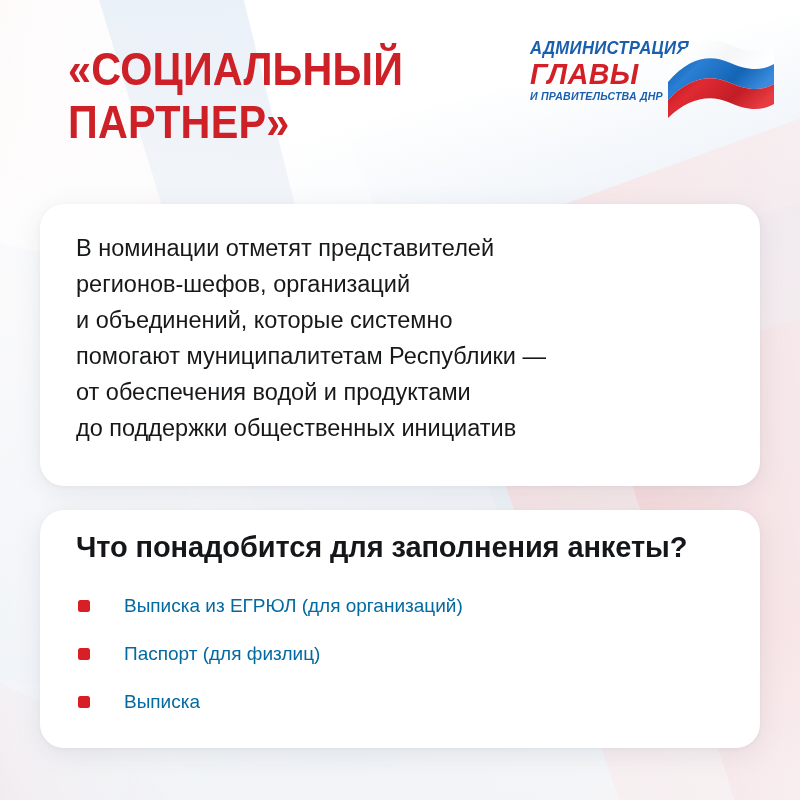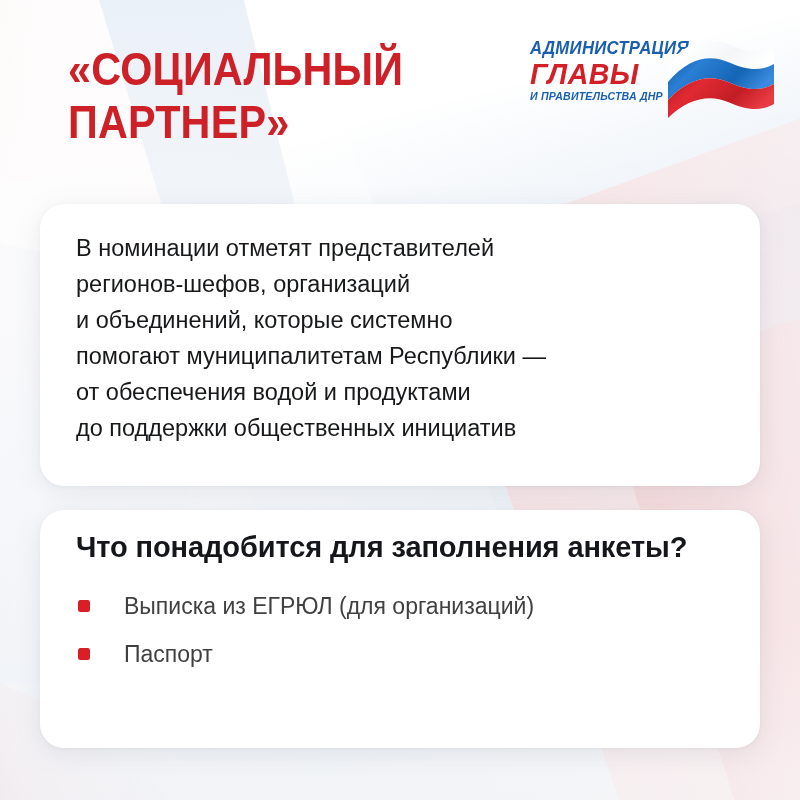--- a/index.html
+++ b/index.html
@@ -256,22 +256,22 @@
     position: absolute;
     left: 2px;
     top: 50%;
     margin-top: -6px;
     width: 12px;
     height: 12px;
     border-radius: 2.5px;
     background: #D81F26;
   }
   .docs-item-label {
-    color: #404040;
-    font-size: 23px;
+    color: #0369a1;
+    font-size: 19px;
     line-height: 28px;
     font-weight: 400;
   }
 </style>
 </head>
 <body>
 
 <div class="poster">
 
   <div class="bg-layer">
@@ -340,18 +340,22 @@
 
   <div class="card card-docs">
     <h2 class="docs-heading">Что понадобится для заполнения анкеты?</h2>
     <ul class="docs-list">
       <li class="docs-item">
         <span class="bullet"></span>
         <span class="docs-item-label">Выписка из ЕГРЮЛ (для организаций)</span>
       </li>
       <li class="docs-item">
         <span class="bullet"></span>
-        <span class="docs-item-label">Паспорт</span>
+        <span class="docs-item-label">Паспорт (для физлиц)</span>
+      </li>
+      <li class="docs-item">
+        <span class="bullet"></span>
+        <span class="docs-item-label">Выписка</span>
       </li>
     </ul>
   </div>
 
 </div>
 
 </body></html>

